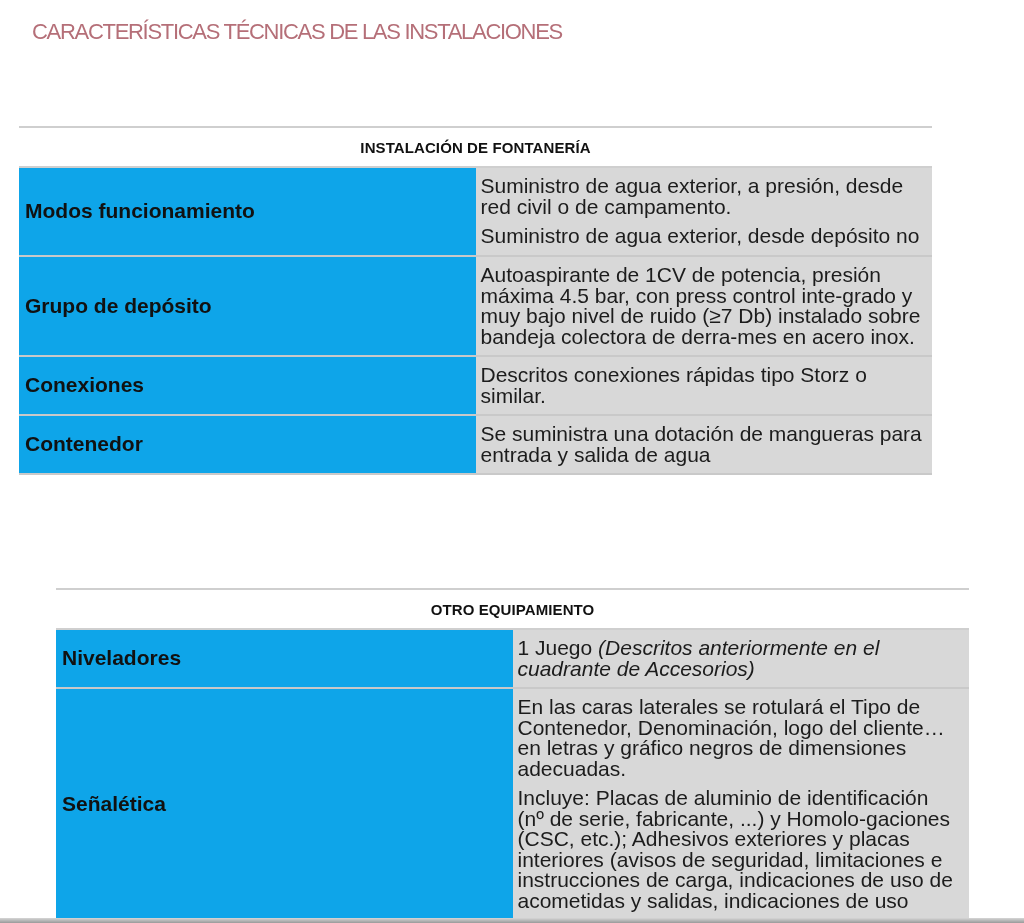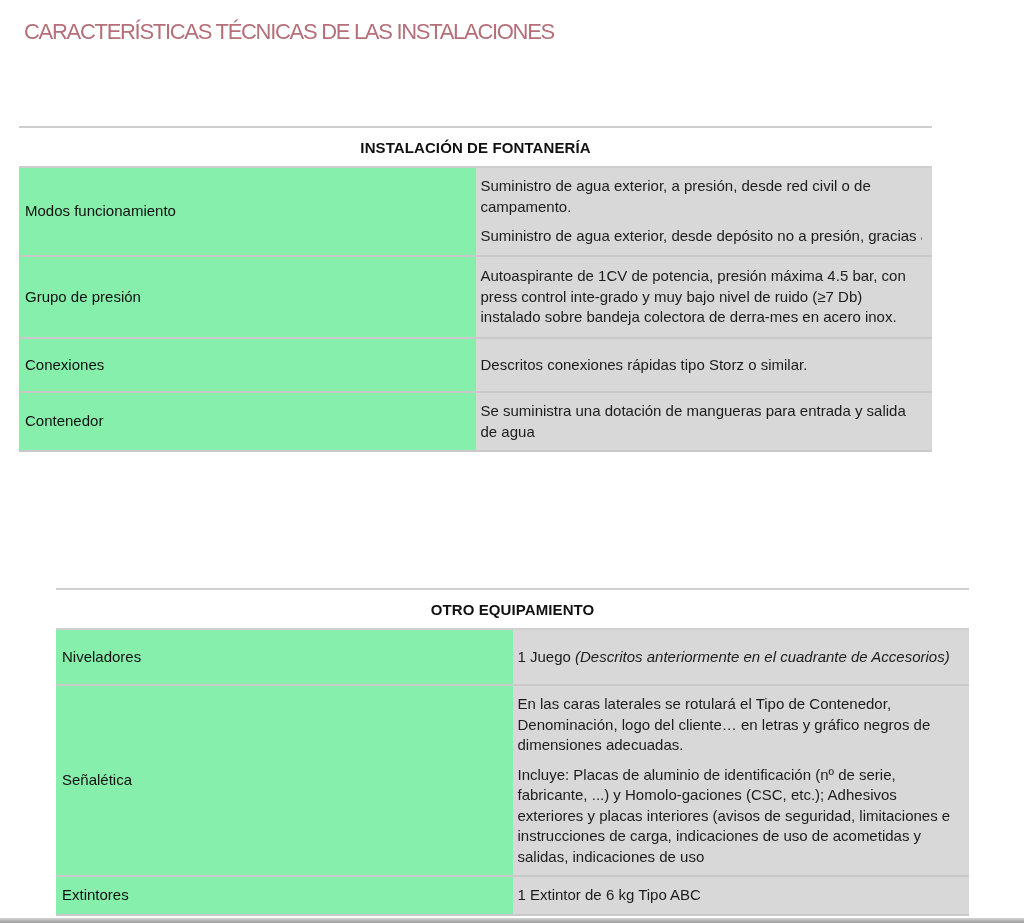--- a/index.html
+++ b/index.html
@@ -10,21 +10,21 @@
     body {
       width: 1024px;
       height: 923px;
       position: relative;
       overflow: hidden;
       font-family: "Liberation Sans", sans-serif;
       color: #1a1a1a;
     }
     .doc-title {
       position: absolute;
-      left: 24px;
+      left: 32px;
       top: 18px;
       font-family: "Liberation Sans", sans-serif;
       font-size: 22px;
       font-weight: normal;
       letter-spacing: -1.3px;
       color: #b56f78;
       white-space: nowrap;
       line-height: 28px;
     }
     .spec-table {
@@ -43,29 +43,29 @@
       height: 38px;
       padding: 0;
       border-top: 2px solid #cfcfcf;
       border-bottom: 2px solid #cfcfcf;
       color: #111;
       letter-spacing: 0.1px;
     }
     .spec-table td {
       border-bottom: 2px solid #c9c9c9;
       vertical-align: middle;
-      font-size: 15px;
+      font-size: 21px;
       line-height: 20.5px;
       padding: 0;
     }
     .spec-table td.label {
       width: 257px;
-      font-weight: normal;
+      font-weight: bold;
       padding-left: 6px;
-      background: #86efac;
+      background: #0ea5e9;
       color: #111;
     }
     .spec-table td.value {
       background: #d8d8d8;
       padding: 8px 10px 8px 5px;
       color: #1c1c1c;
     }
     .spec-table td.value p {
       margin: 0;
     }
@@ -95,21 +95,21 @@
   </thead>
   <tbody>
     <tr style="height:89px">
       <td class="label">Modos funcionamiento</td>
       <td class="value">
         <p>Suministro de agua exterior, a presión, desde red civil o de campamento.</p>
         <p style="white-space:nowrap;overflow:hidden">Suministro de agua exterior, desde depósito no a presión, gracias al grupo de bom-</p>
       </td>
     </tr>
     <tr style="height:82px">
-      <td class="label">Grupo de presión</td>
+      <td class="label">Grupo de depósito</td>
       <td class="value">
         <p>Autoaspirante de 1CV de potencia, presión máxima 4.5 bar, con press control inte-grado y muy bajo nivel de ruido (≥7 Db) instalado sobre bandeja colectora de derra-mes en acero inox.</p>
       </td>
     </tr>
     <tr style="height:54px">
       <td class="label">Conexiones</td>
       <td class="value">
         <p>Descritos conexiones rápidas tipo Storz o similar.</p>
       </td>
     </tr>

